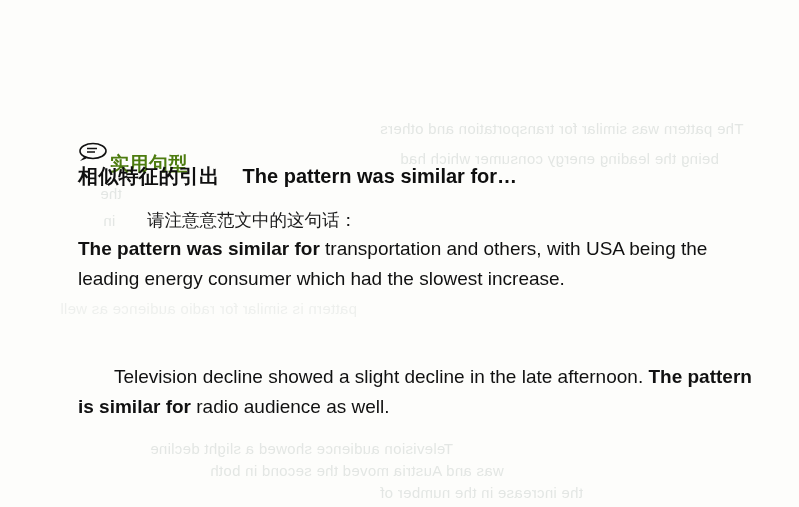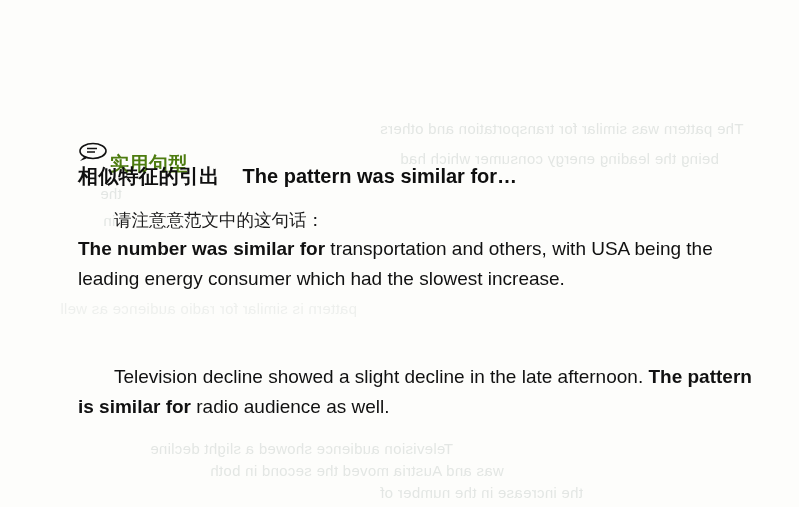--- a/index.html
+++ b/index.html
@@ -124,21 +124,21 @@
     color: #1a1a1a;
     font-family: "DejaVu Sans", sans-serif;
   }
   .para.en {
     font-family: "Liberation Sans", sans-serif;
     font-size: 19px;
     line-height: 30px;
     letter-spacing: 0px;
     color: #111;
   }
-  .indent { text-indent: 36px; }
+  .indent { text-indent: 36px; margin-left: 33px; }
   .bold { font-weight: bold; }
 
   .p-note      { top: 205px; }
   .p-quote     { top: 234px; width: 682px; }
   .p-explain   { top: 296px; width: 682px; }
   .p-example   { top: 362px; width: 682px; }
 
   
   .bottom-cut {
     position: absolute;
@@ -181,21 +181,21 @@
   </div>
 
   <div class="headline">
     <span>相似特征的引出</span>
     <span class="en" style="margin-left:16px;">The pattern was similar for…</span>
   </div>
 
   <div class="para p-note indent">请注意意范文中的这句话：</div>
 
   <div class="para p-quote en">
-    <span class="bold">The number was similar for</span><span> transportation and others, with USA being the leading energy consumer which had the slowest increase.</span>
+    <span class="bold">The pattern was similar for</span><span> transportation and others, with USA being the leading energy consumer which had the slowest increase.</span>
   </div>
 
 
   <div class="para p-example en" style="text-indent:36px;">
     <span>Television decline showed a slight decline in the late afternoon. </span><span class="bold">The pattern is similar for</span><span> radio audience as well.</span>
   </div>
 
 
 </div>
 

